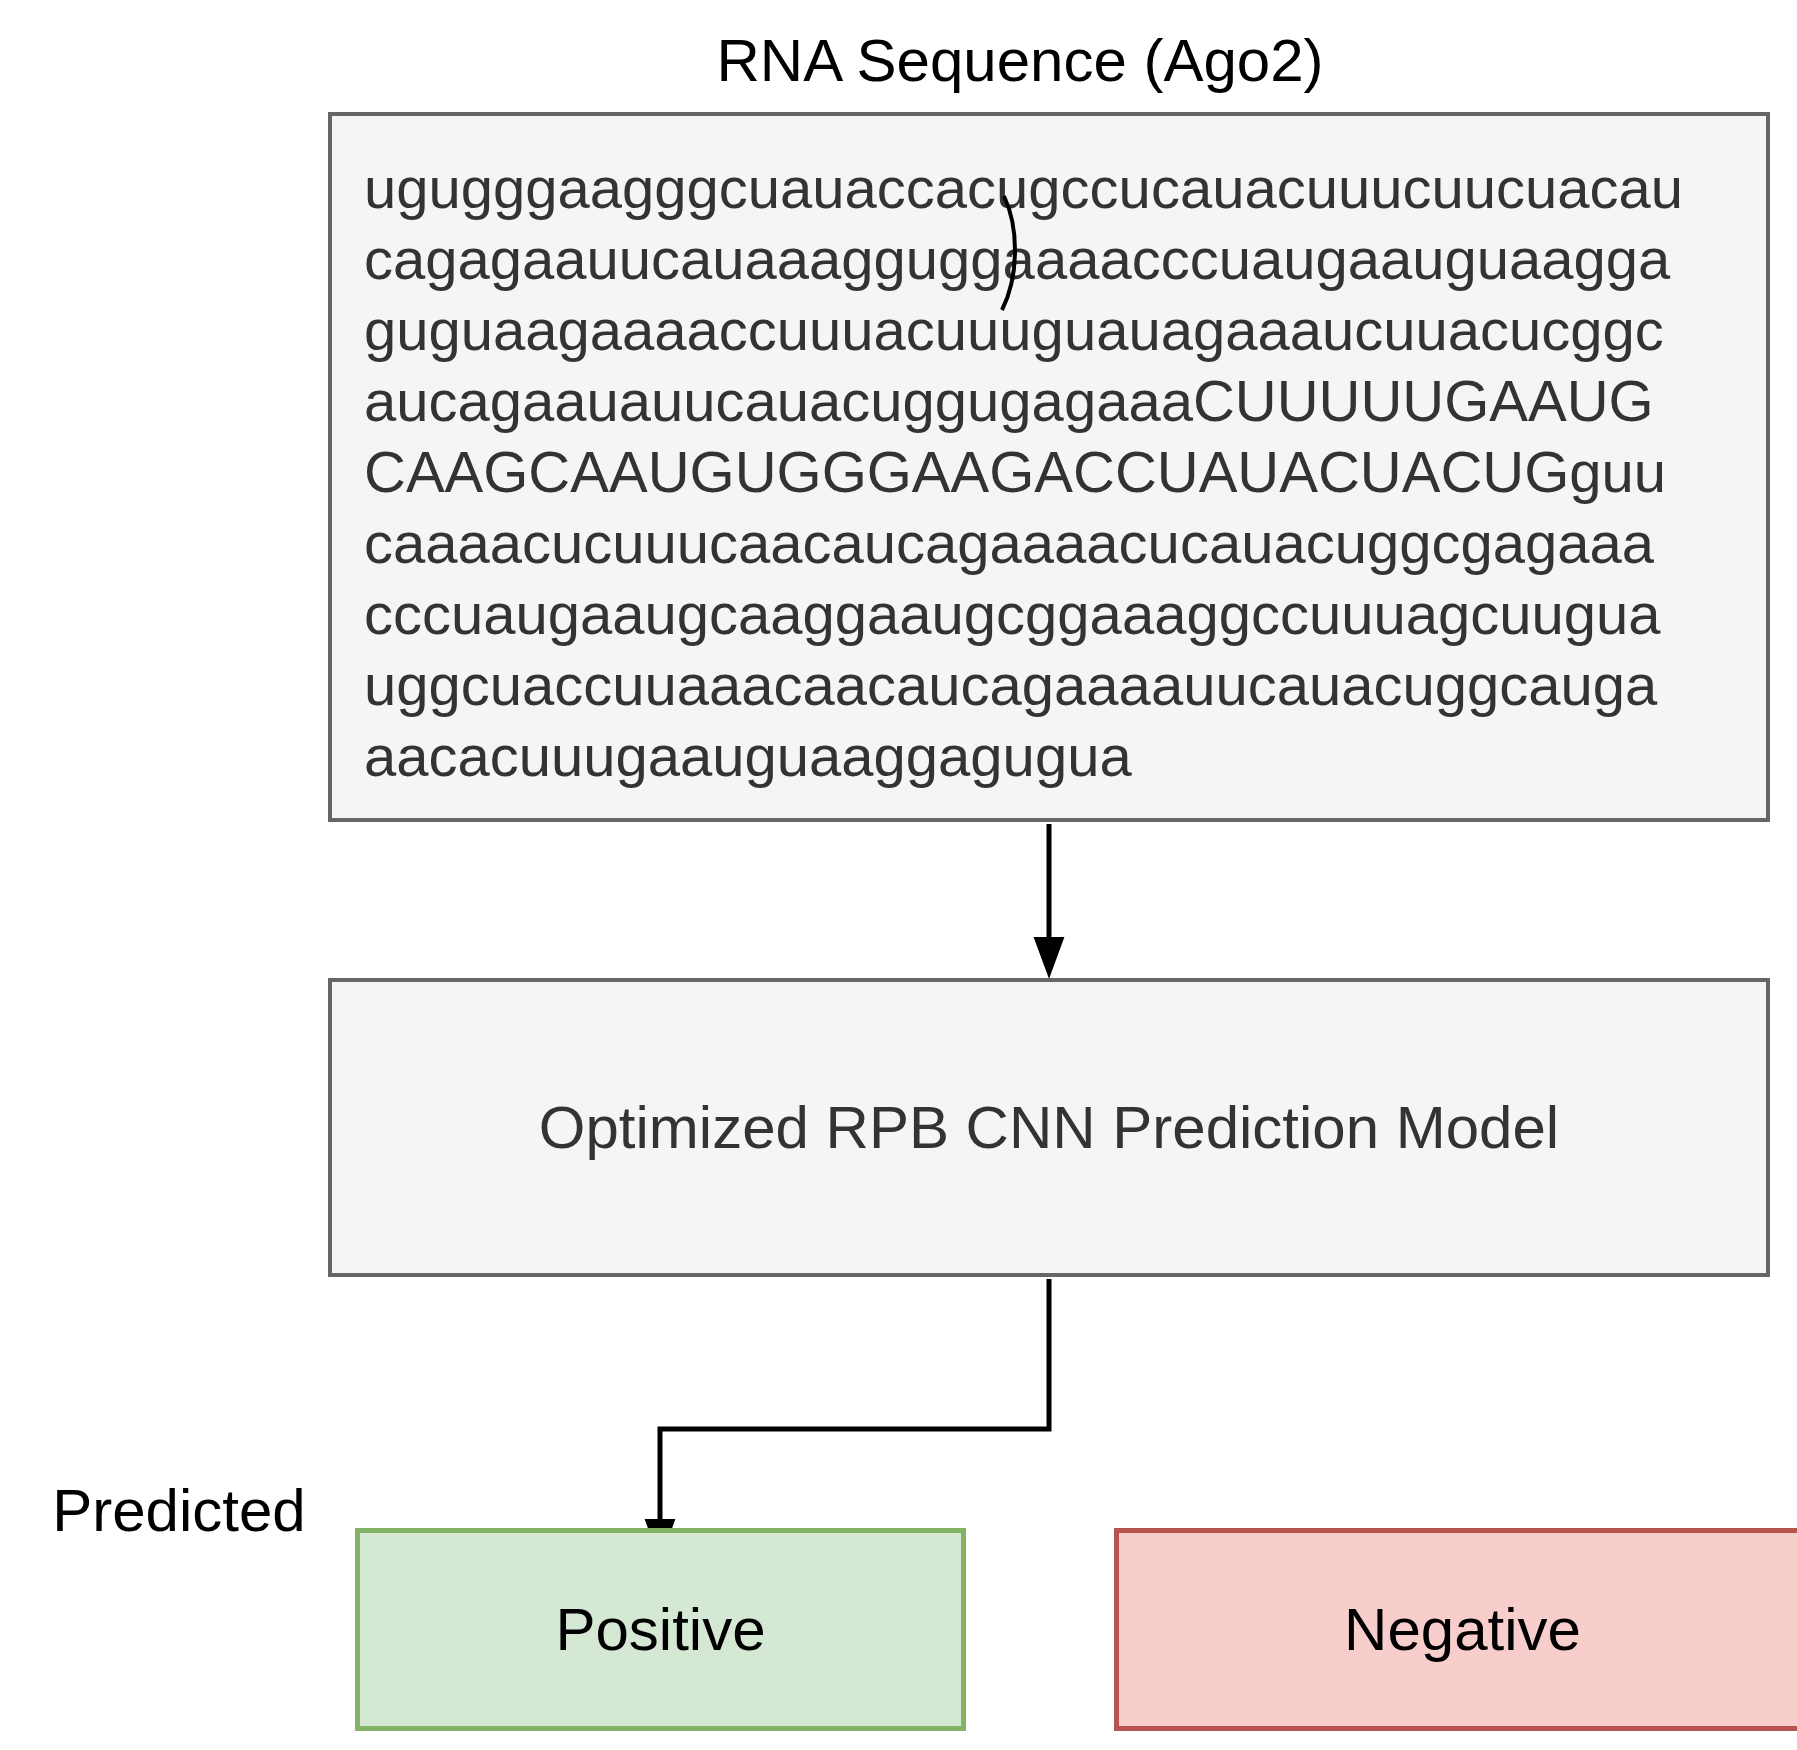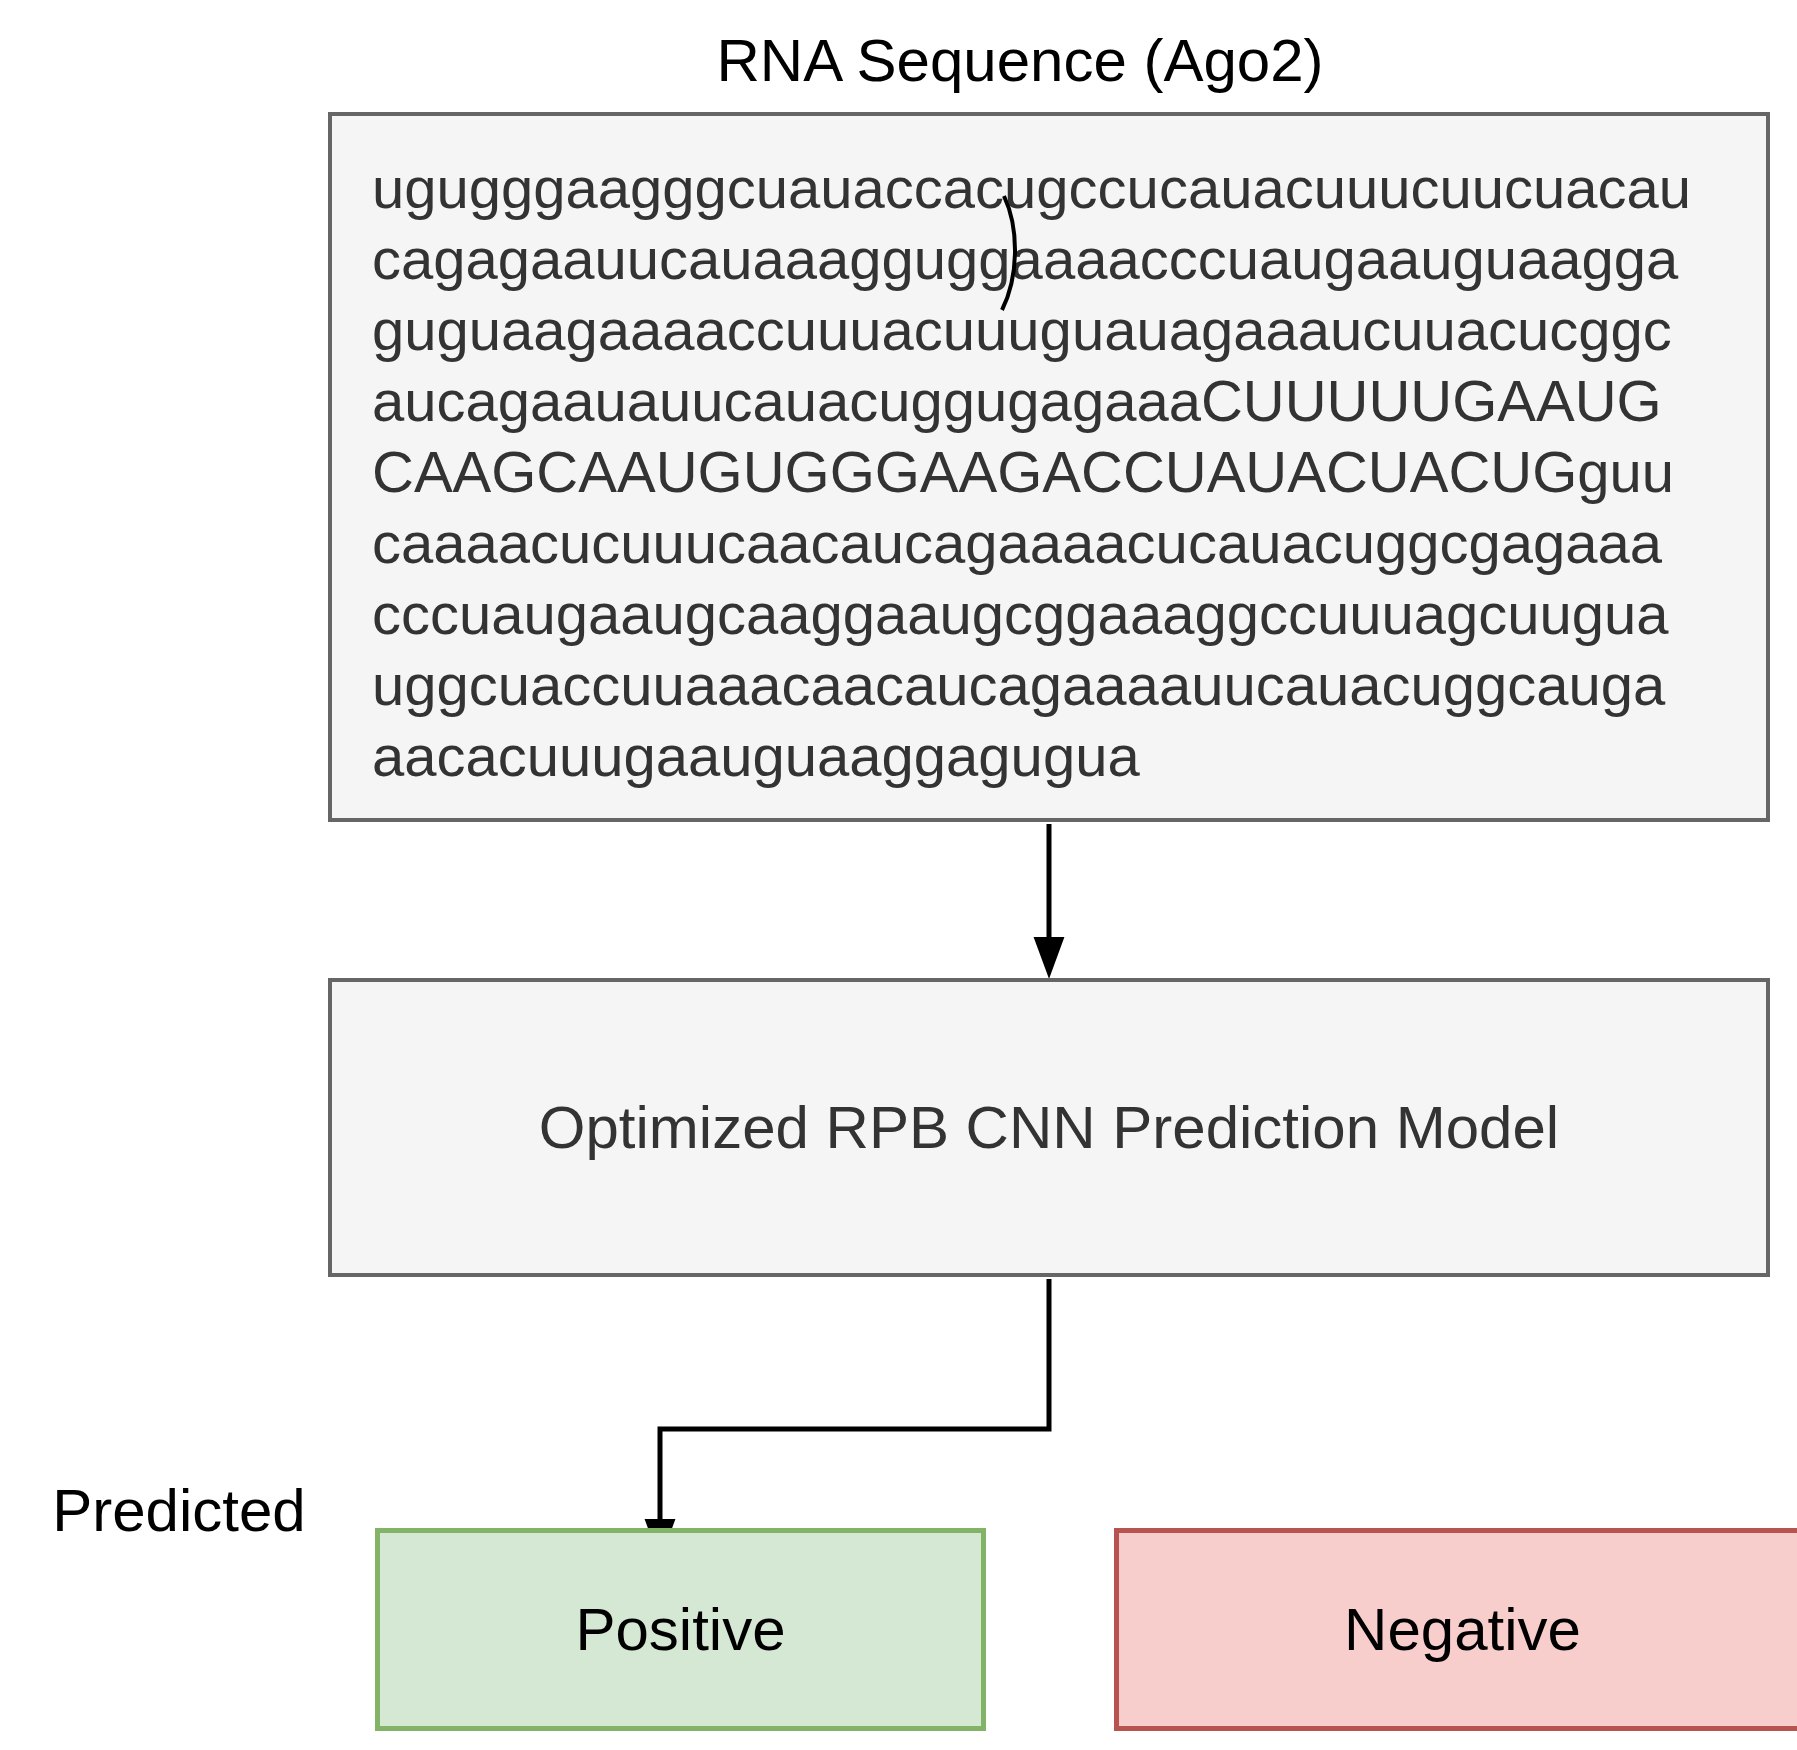--- a/index.html
+++ b/index.html
@@ -20,21 +20,21 @@
     color: #000000;
     white-space: nowrap;
   }
   .seq-box {
     position: absolute;
     left: 328px; top: 100px;
     width: 1442px; height: 710px;
     box-sizing: border-box;
     background: #f5f5f5;
     border: 4px solid #666666;
-    padding: 36px 24px 0 40px;
+    padding: 36px 24px 0 32px;
   }
   .seq-line {
     font-size: 58px;
     line-height: 71px;
     color: #333333;
     letter-spacing: 0px;
     white-space: nowrap;
   }
   .connector-layer {
     position: absolute;
@@ -53,21 +53,21 @@
   }
   .model-box span { font-size: 60px; color: #333333; white-space: nowrap; }
   .class-box {
     position: absolute;
     top: 1516px; height: 203px;
     box-sizing: border-box;
     display: flex; align-items: center; justify-content: center;
   }
   .class-box span { font-size: 60px; color: #000000; white-space: nowrap; }
   .positive-box {
-    left: 375px; width: 611px;
+    left: 355px; width: 611px;
     background: #d5e8d4;
     border: 5px solid #82b366;
   }
   .negative-box {
     left: 1114px; width: 697px;
     background: #f8cecc;
     border: 5px solid #b85450;
   }
   .pred-caption {
     position: absolute;

